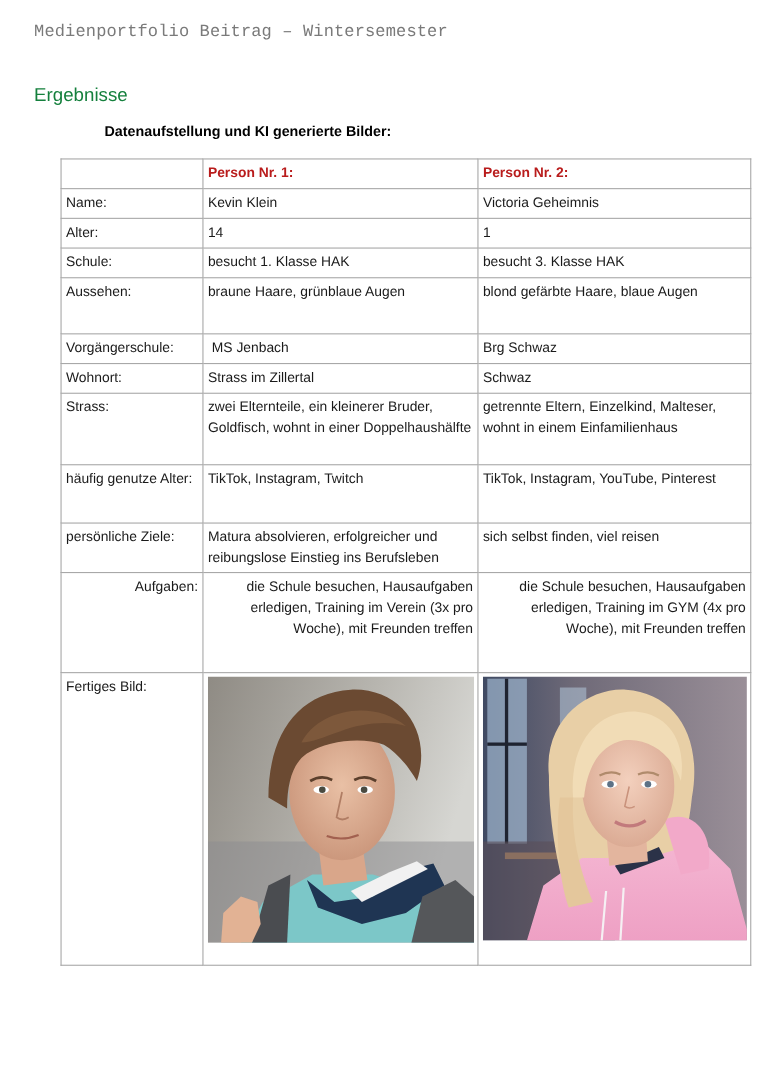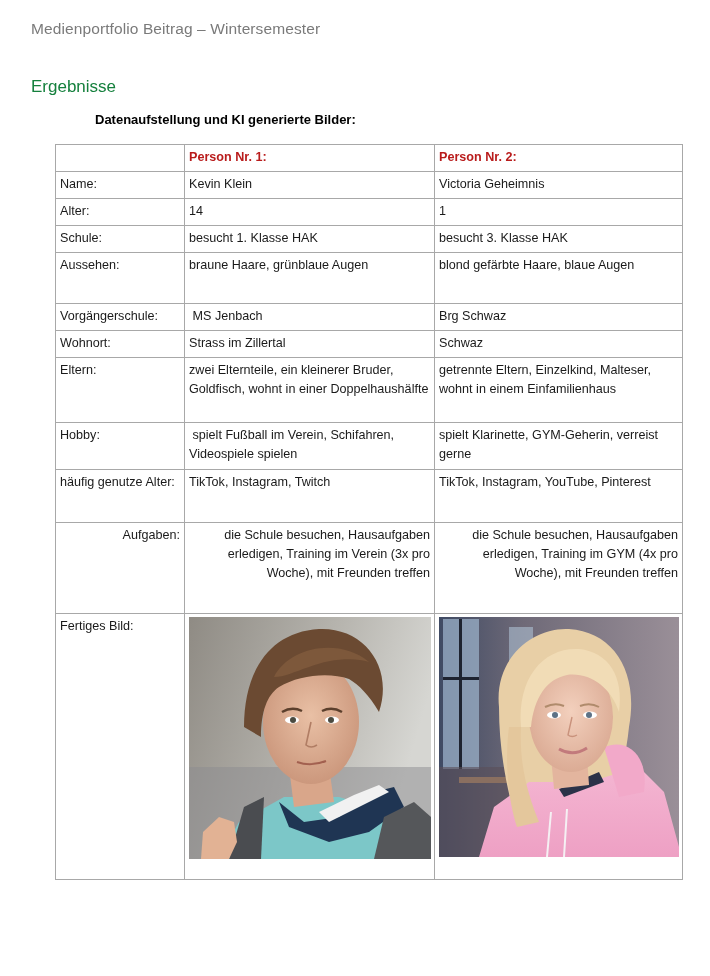--- a/index.html
+++ b/index.html
@@ -3,21 +3,21 @@
   <meta charset="utf-8">
   <style>
     html, body { margin: 0; padding: 0; background: #ffffff; }
     body {
       width: 710px; height: 976px; position: relative; overflow: hidden;
       font-family: "Liberation Sans", "DejaVu Sans", sans-serif;
       color: #1a1a1a;
     }
     .header-title {
       position: absolute; left: 31px; top: 20px;
-      font-size: 15.5px; color: #7a7a7a; letter-spacing: 0.1px;
+      font-size: 15.5px; color: #7a7a7a; letter-spacing: 0.1px; font-family: Liberation Mono, monospace;
     }
     .section-heading {
       position: absolute; left: 31px; top: 77px;
       font-size: 17px; color: #15803d;
     }
     .subheading {
       position: absolute; left: 55px; top: 112px;
       font-size: 13px; font-weight: bold; color: #000; padding-left: 40px;
     }
     table.data-table {
@@ -92,33 +92,33 @@
     <td>Vorgängerschule:</td>
     <td style="white-space:pre;"> MS Jenbach</td>
     <td>Brg Schwaz</td>
   </tr>
   <tr class="h26">
     <td>Wohnort:</td>
     <td>Strass im Zillertal</td>
     <td>Schwaz</td>
   </tr>
   <tr class="h64">
-    <td>Eltern:</td>
+    <td>Strass:</td>
     <td>zwei Elternteile, ein kleinerer Bruder, Goldfisch, wohnt in einer Doppelhaushälfte</td>
     <td>getrennte Eltern, Einzelkind, Malteser, wohnt in einem Einfamilienhaus</td>
-  </tr>
-  <tr class="h46">
-    <td>Hobby:</td>
-    <td style="white-space:pre-wrap;"> spielt Fußball im Verein, Schifahren, Videospiele spielen</td>
-    <td>spielt Klarinette, GYM-Geherin, verreist gerne</td>
   </tr>
   <tr class="h52">
     <td>häufig genutze Alter:</td>
     <td>TikTok, Instagram, Twitch</td>
     <td>TikTok, Instagram, YouTube, Pinterest</td>
+  </tr>
+  <tr class="h44">
+    <td>persönliche Ziele:</td>
+    <td>Matura absolvieren, erfolgreicher und reibungslose Einstieg ins Berufsleben</td>
+    <td>sich selbst finden, viel reisen</td>
   </tr>
   <tr class="h90">
     <td>Aufgaben:</td>
     <td>die Schule besuchen, Hausaufgaben erledigen, Training im Verein (3x pro Woche), mit Freunden treffen</td>
     <td>die Schule besuchen, Hausaufgaben erledigen, Training im GYM (4x pro Woche), mit Freunden treffen</td>
   </tr>
   <tr class="img-row">
     <td>Fertiges Bild:</td>
     <td class="img-cell">
       <svg class="portrait" viewBox="0 0 242 242" preserveAspectRatio="none">

